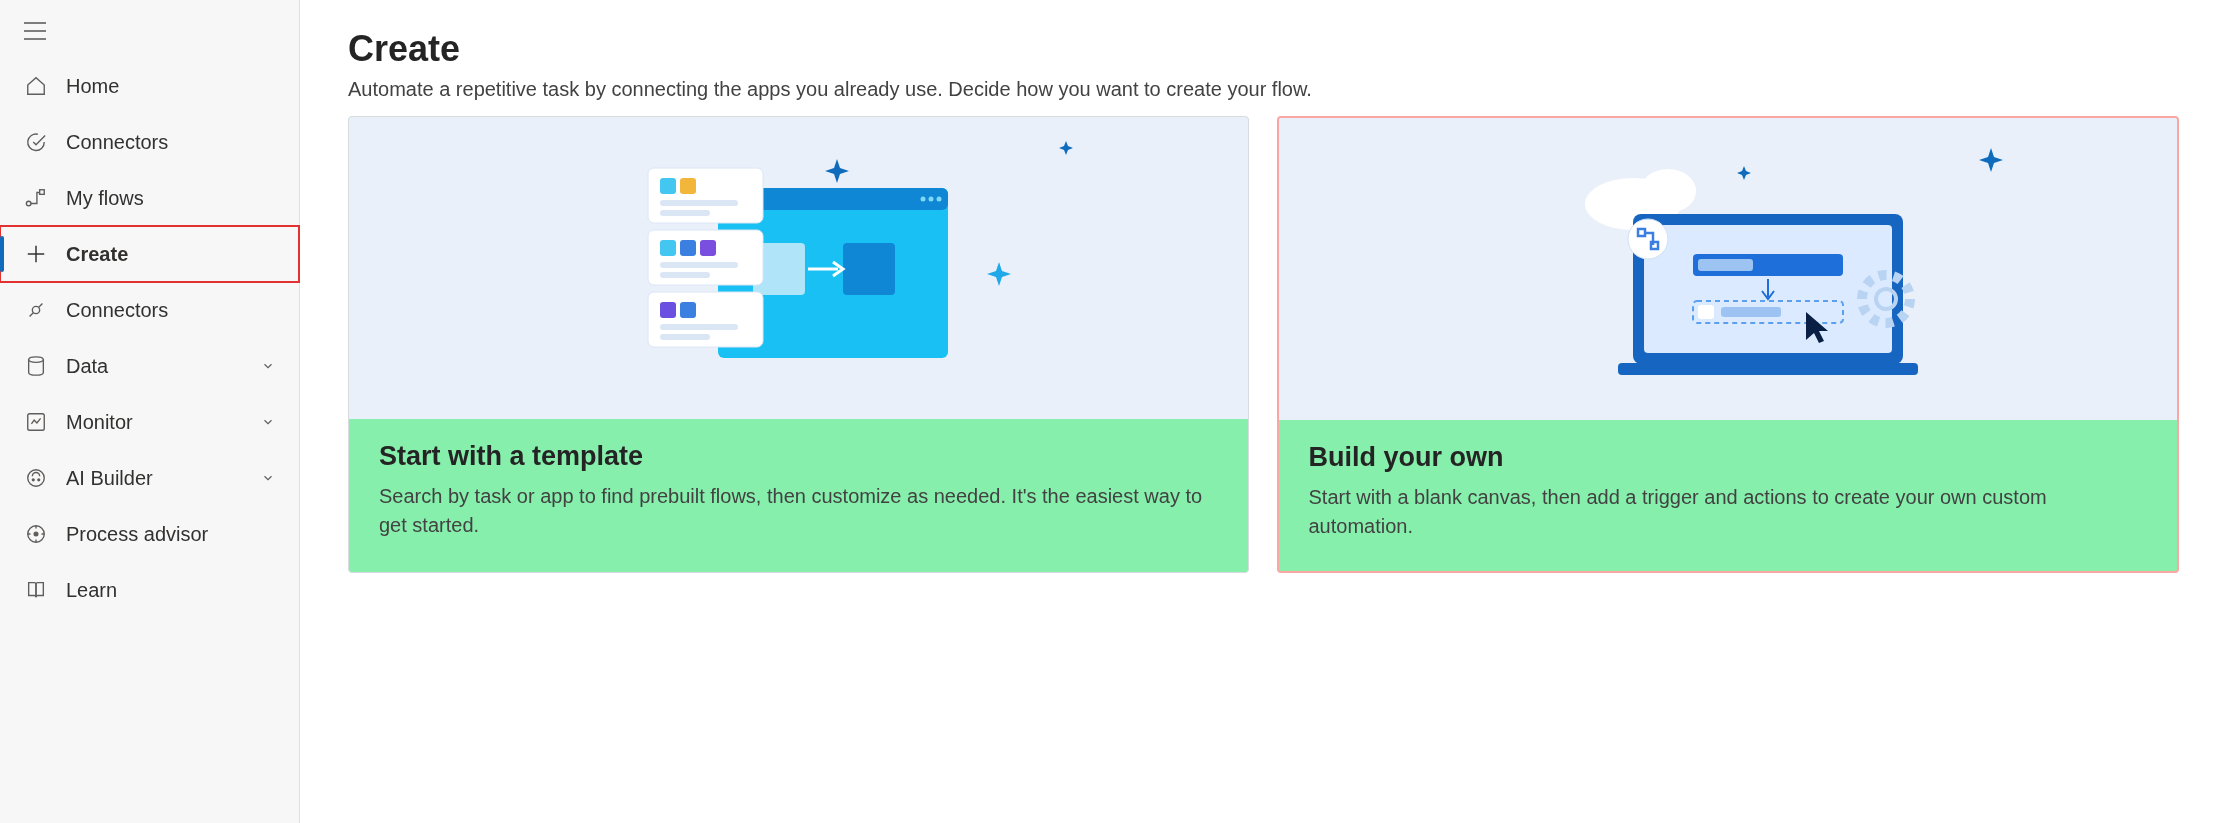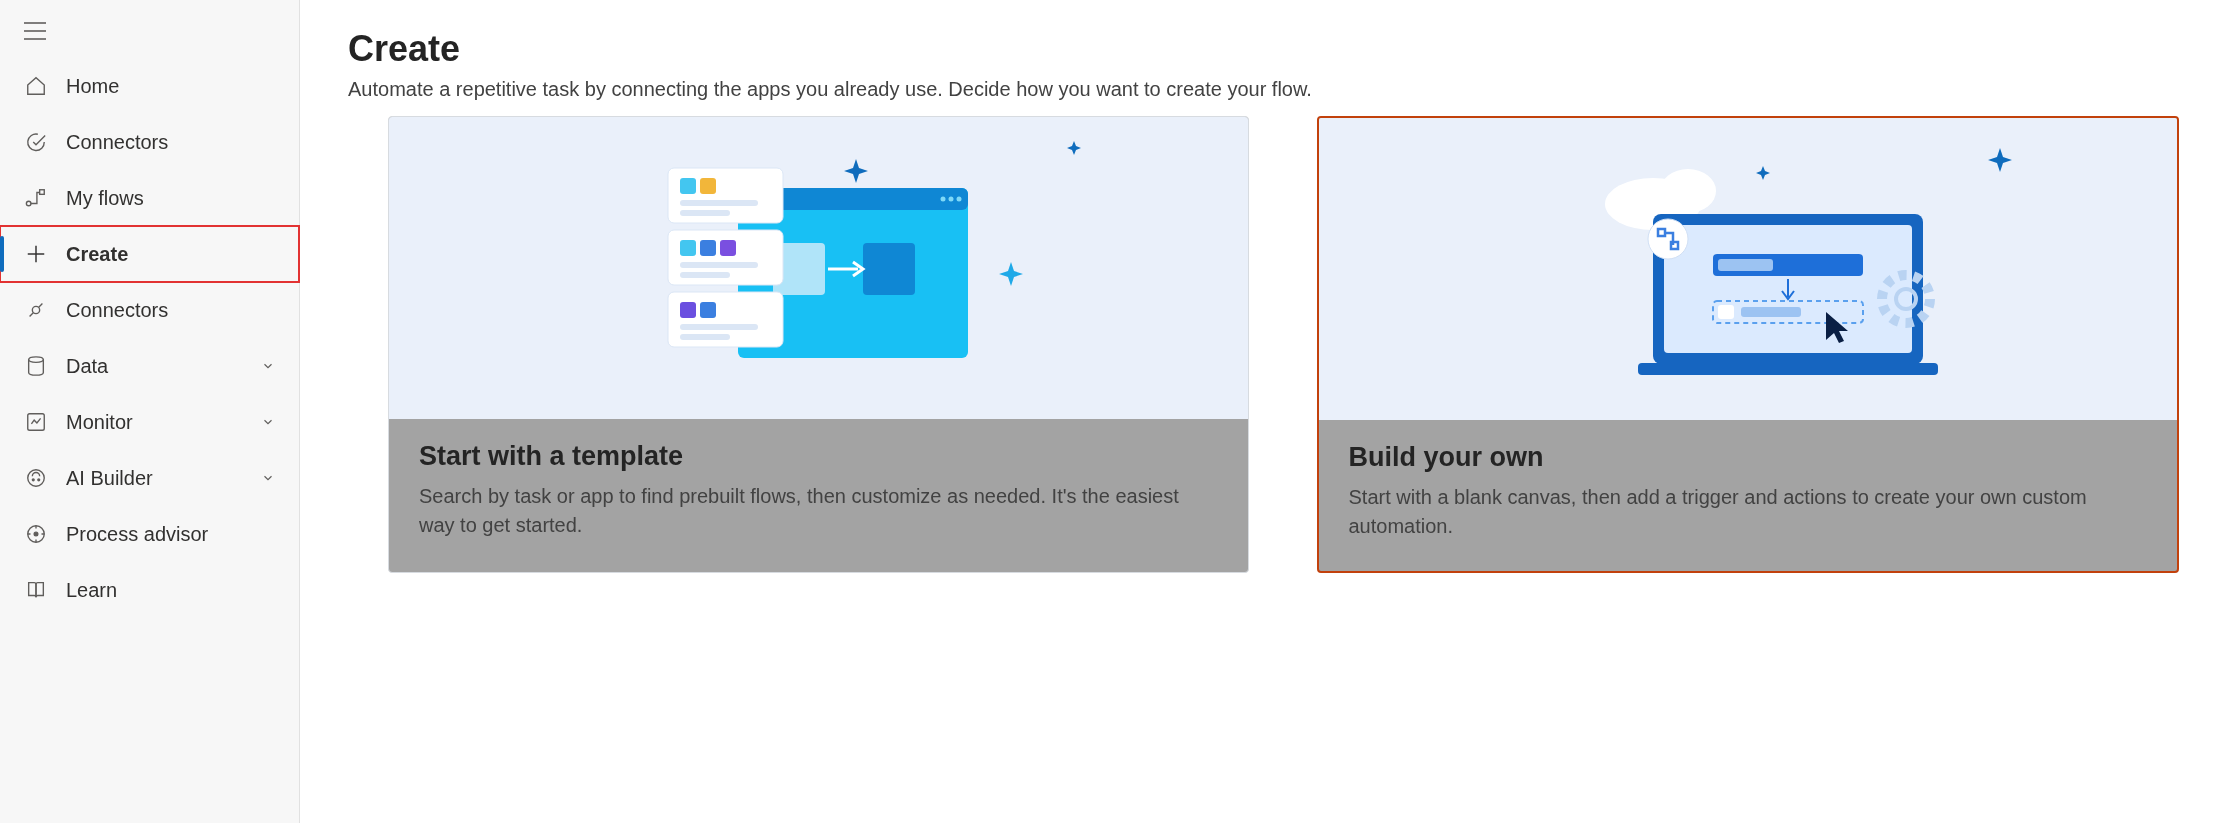--- a/index.html
+++ b/index.html
@@ -86,26 +86,25 @@
     }
     .cards {
       display: flex;
       gap: 28px;
     }
     .card {
       flex: 1;
       border: 1px solid #d7dbe0;
       border-radius: 4px;
       overflow: hidden;
-      background: #a3a3a3;
+      background: #86efac;
       cursor: pointer;
-      margin-left: 40px;
     }
     .card.highlighted {
-      border: 2px solid #c2410c;
+      border: 2px solid #fca5a5;
     }
     .card-illu {
       height: 302px;
       background: #eaf0fa;
       display: flex;
       align-items: center;
       justify-content: center;
       position: relative;
       overflow: hidden;
     }

